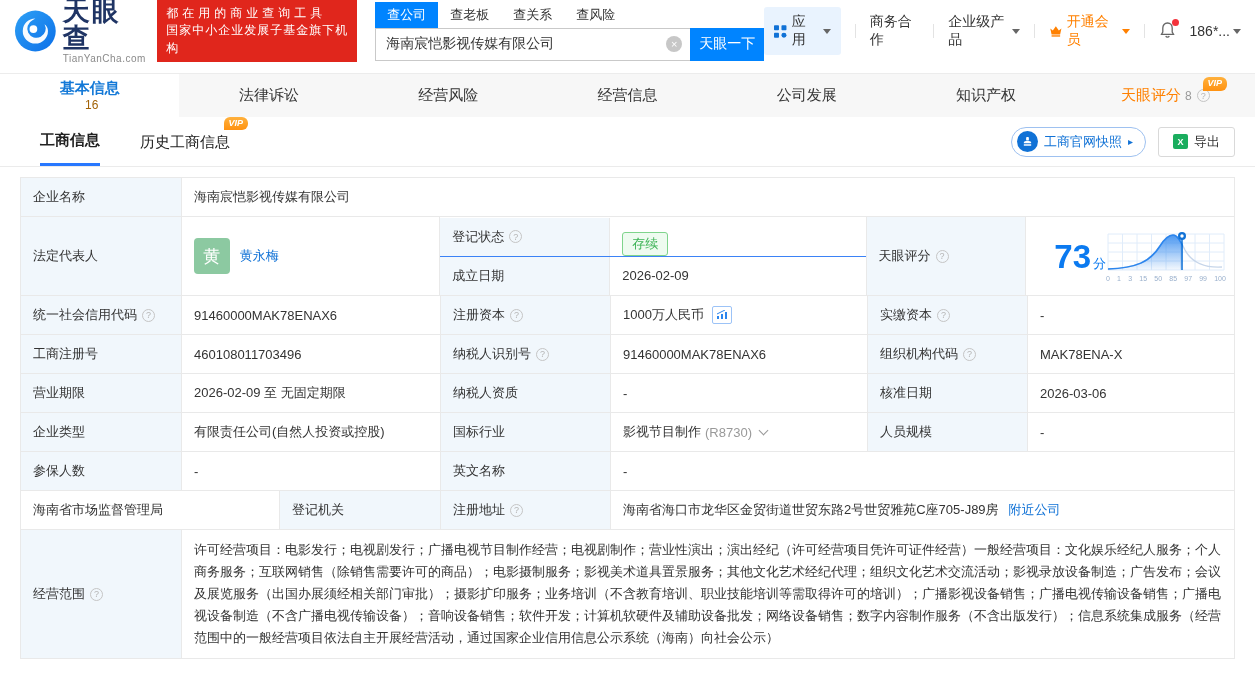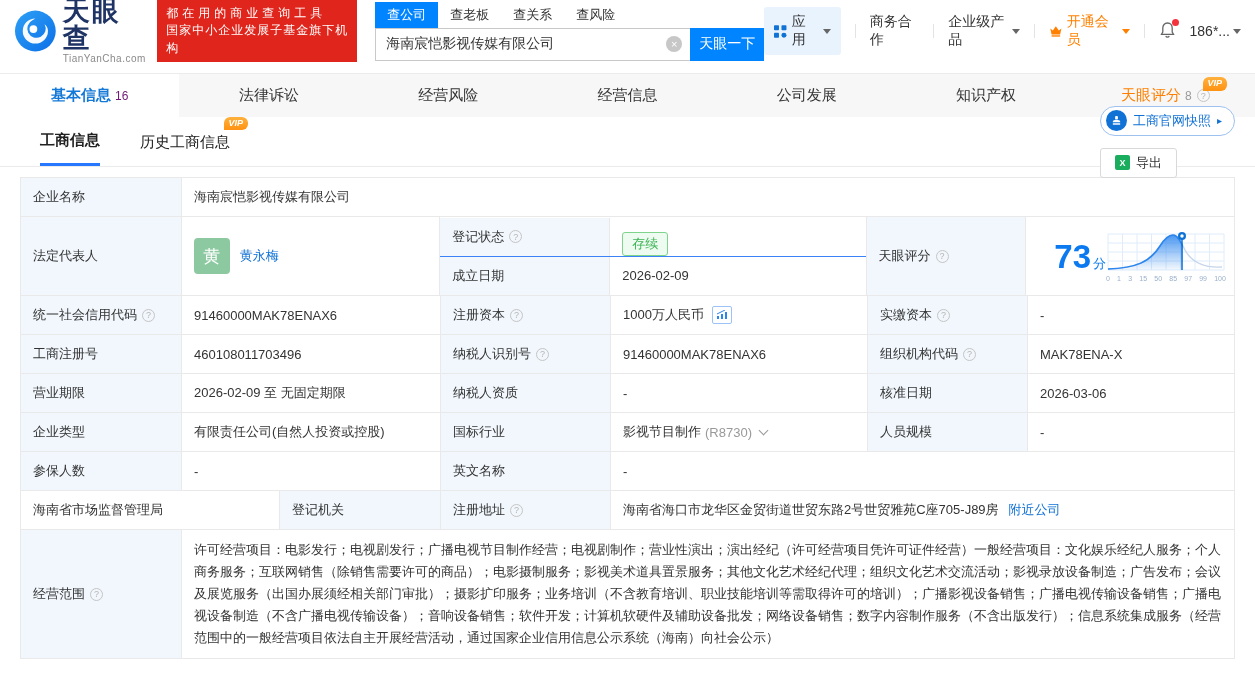--- a/index.html
+++ b/index.html
@@ -33,34 +33,34 @@
   .vdiv { width:1px; height:14px; background:#e3e3e3; }
   .nav-item { cursor:pointer; display:flex; align-items:center; }
   .nav-vip { color:#ff8000; display:flex; align-items:center; gap:4px; cursor:pointer; }
   .bell-wrap { position:relative; cursor:pointer; }
   .red-dot { position:absolute; top:-2px; right:-3px; width:7px; height:7px; background:#f4333c; border-radius:50%; }
   .user-item { color:#333; }
 
   
   .main-tabs { height:44px; background:#f7f7f7; border-top:1px solid #ececec; display:flex; margin-top:11px; }
   .main-tab { flex:1; display:flex; align-items:center; justify-content:center; font-size:15px; color:#333; cursor:pointer; position:relative; }
-  .main-tab.active { background:#fff; color:#1479d7; font-weight:bold; }
+  .main-tab.active { background:#fff; color:#1479d7; font-weight:bold;flex-direction:column; }
   .tab-count { font-size:12px; margin-left:4px; font-weight:normal; }
-  .main-tab.active .tab-count { color:#701a75; }
+  .main-tab.active .tab-count { color:#a16207; }
   .main-tab.orange { color:#ff8000; }
   .main-tab.orange .tab-count { color:#999; }
   .vip-badge { background:linear-gradient(180deg,#ffb13d,#ff9211); color:#fff; font-size:9px; font-weight:bold; font-style:italic; padding:1px 5px 1px 4px; border-radius:6px 6px 6px 0; line-height:1.3; }
   .vip-abs { position:absolute; top:3px; right:28px; }
 
   
   .subtab-row { height:50px; display:flex; align-items:center; padding:0 20px; border-bottom:1px solid #ebebeb; background:#fff; }
   .subtab { position:relative; font-size:15px; color:#222; margin:0 20px; padding:14px 0 13px; cursor:pointer; }
   .subtab.active { border-bottom:3px solid #2878ff; font-weight:bold; }
   .subtab .vip-badge { position:absolute; top:-2px; right:-18px; }
-  .actions { margin-left:auto; display:flex; align-items:flex-start; gap:12px;flex-direction:column; }
+  .actions { margin-left:auto; display:flex; align-items:center; gap:12px; }
   .btn-snapshot { display:flex; align-items:center; gap:6px; border:1px solid #9ec1f0; border-radius:16px; height:30px; padding:0 12px 0 5px; color:#1172d6; font-size:13px; background:#fff; cursor:pointer; }
   .stamp-circle { width:21px; height:21px; border-radius:50%; background:#1172d6; display:flex; align-items:center; justify-content:center; }
   .arrow-r { font-size:10px; }
   .btn-export { display:flex; align-items:center; gap:6px; border:1px solid #d9d9d9; border-radius:3px; height:30px; padding:0 14px; color:#333; font-size:13px; background:#fff; cursor:pointer; }
   .xls-ic { width:15px; height:15px; background:#1aad5e; border-radius:2px; color:#fff; font-size:9px; font-weight:bold; display:flex; align-items:center; justify-content:center; }
 
   
   .tbl { margin:10px 20px 0; border:1px solid #e9e9e9; font-size:13px; }
   .trow { display:flex; border-bottom:1px solid #e9e9e9; }
   .trow:last-child { border-bottom:none; }

